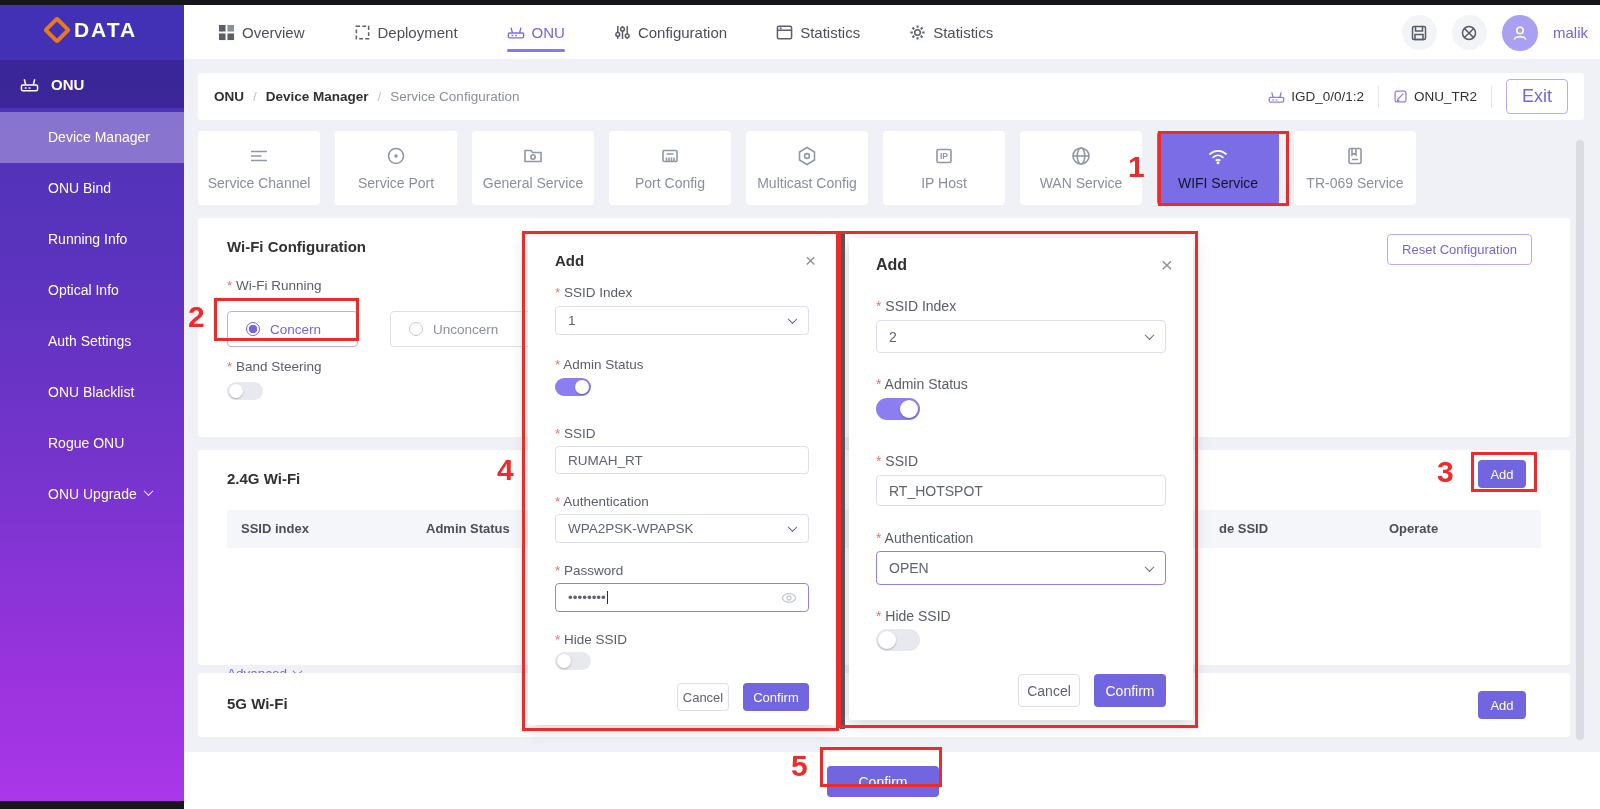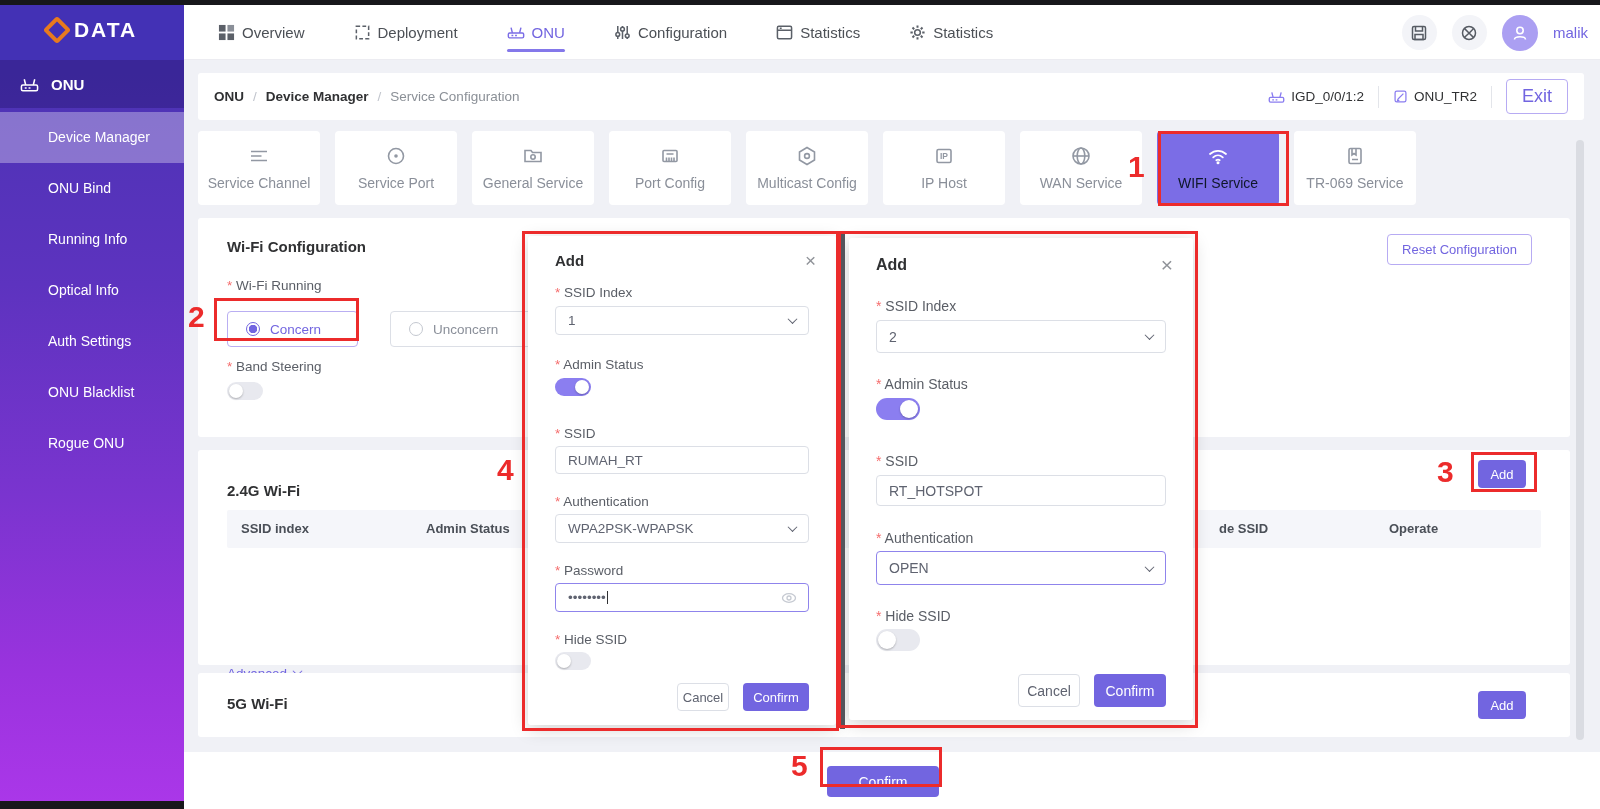--- a/index.html
+++ b/index.html
@@ -217,20 +217,24 @@
         <span>Optical Info</span>
       </div>
     <div class="side-item">
         <span>Auth Settings</span>
       </div>
     <div class="side-item">
         <span>ONU Blacklist</span>
       </div>
     <div class="side-item">
         <span>Rogue ONU</span>
+      </div>
+    <div class="side-item">
+        <span>ONU Upgrade</span>
+        <span class="chev"></span>
       </div>
   </div>
 
   <div class="main">
 
     <div class="crumbbar">
       <span class="crumb-strong">ONU</span>
       <span class="crumb-sep">/</span>
       <span class="crumb-strong">Device Manager</span>
       <span class="crumb-sep">/</span>
@@ -339,21 +343,21 @@
           <span>Unconcern</span>
         </div>
       </div>
       <div class="field-label req" style="position:absolute;left:29px;top:141px">Band Steering</div>
       <div class="toggle" style="position:absolute;left:29px;top:164px">
           <span class="knob"></span>
         </div>
     </div>
 
     <div class="card card2">
-      <div class="sec-title" style="top:32px">2.4G Wi-Fi</div>
+      <div class="sec-title" style="top:20px">2.4G Wi-Fi</div>
       <button class="add-btn" style="top:10px">Add</button>
       <div class="thead">
         <span class="th" style="left:14px">SSID index</span>
         <span class="th" style="left:199px">Admin Status</span>
         <span class="th" style="left:992px">de SSID</span>
         <span class="th" style="left:1162px">Operate</span>
       </div>
       <div class="advanced">
         <span>Advanced</span>
         <span class="chev"></span>

